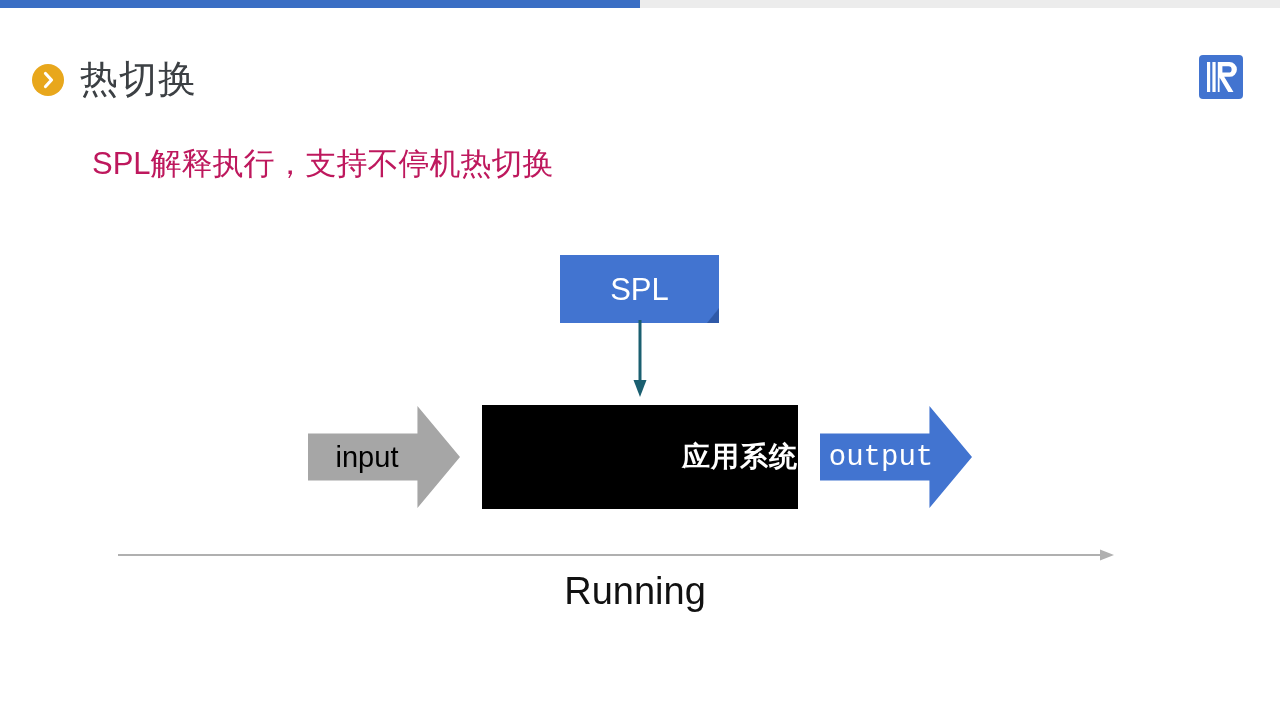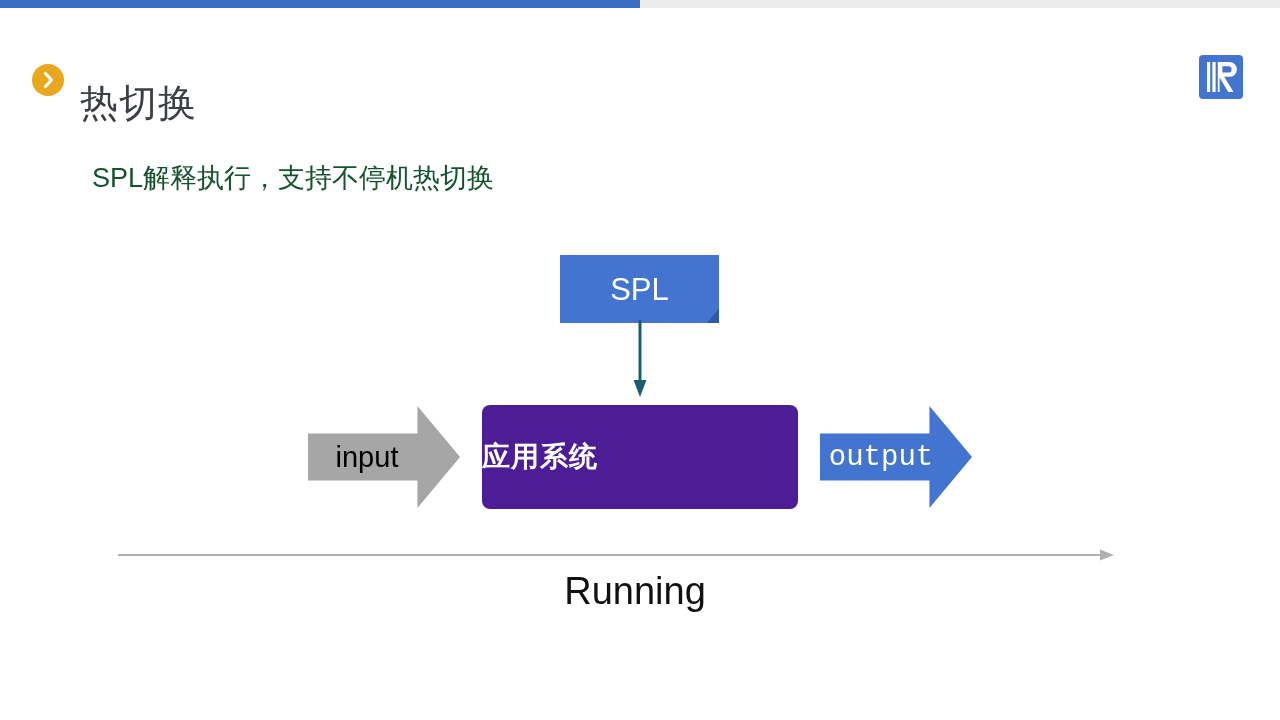--- a/index.html
+++ b/index.html
@@ -57,38 +57,37 @@
   }
   #page-title {
     position: absolute;
     left: 80px;
     top: 28px;
     font-size: 38px;
     line-height: 54px;
     color: #3c4044;
     letter-spacing: 1px;
     white-space: nowrap;
-    margin-top: 24px;
   }
   #brand-logo {
     position: absolute;
     left: 1199px;
     top: 31px;
     width: 44px;
     height: 44px;
   }
 
   
   #subtitle {
     position: absolute;
     left: 92px;
-    top: 156px;
-    font-size: 27px;
+    top: 141px;
+    font-size: 31px;
     line-height: 45px;
-    color: #14532d;
+    color: #be185d;
     white-space: nowrap;
   }
 
   
   #diagram {
     position: absolute;
     left: 0;
     top: 0;
     width: 1280px;
     height: 720px;
@@ -166,25 +165,24 @@
     line-height: 29px;
   }
 
   
   #app-box {
     position: absolute;
     left: 482px;
     top: 405px;
     width: 316px;
     height: 104px;
-    background: #4c1d95;
+    background: #000000;
     display: flex;
     align-items: center;
-    justify-content: flex-start;
-    border-radius: 8px;
+    justify-content: flex-end;
   }
   #app-box-label {
     color: #ffffff;
     font-size: 28px;
     font-weight: bold;
     line-height: 28px;
     letter-spacing: 1px;
   }
 
   

